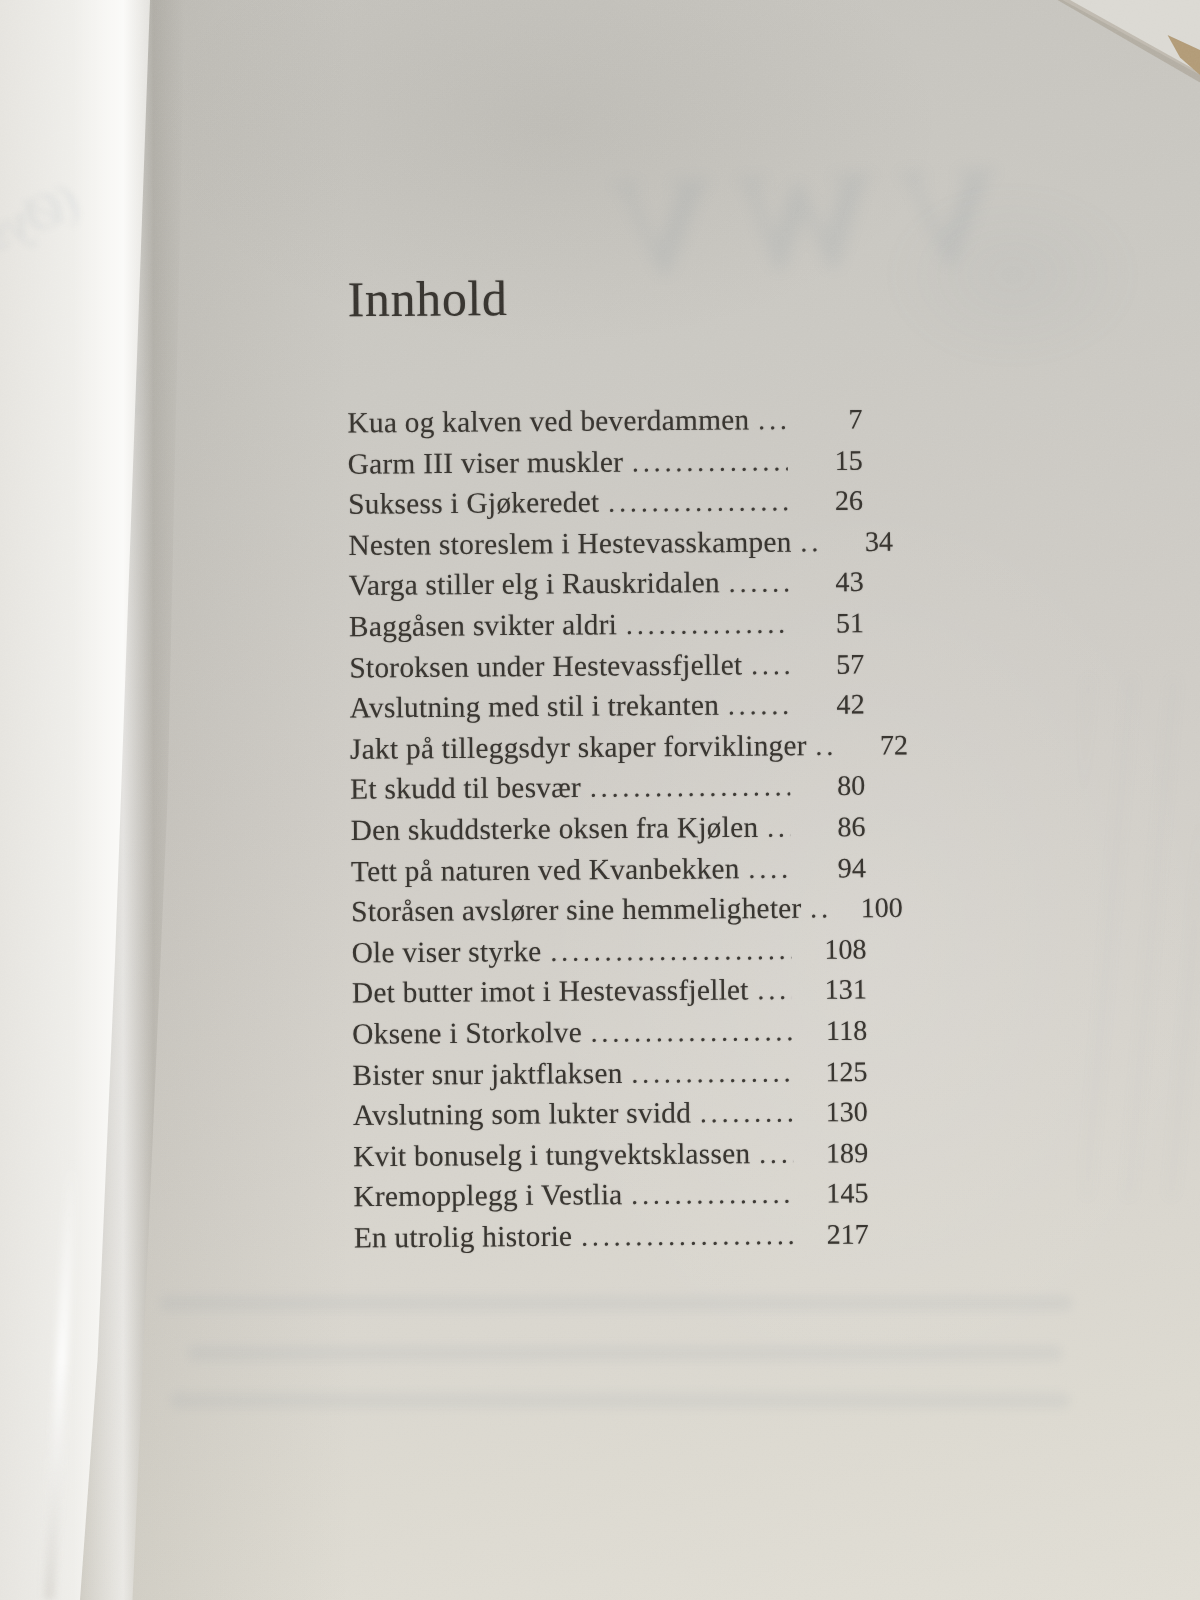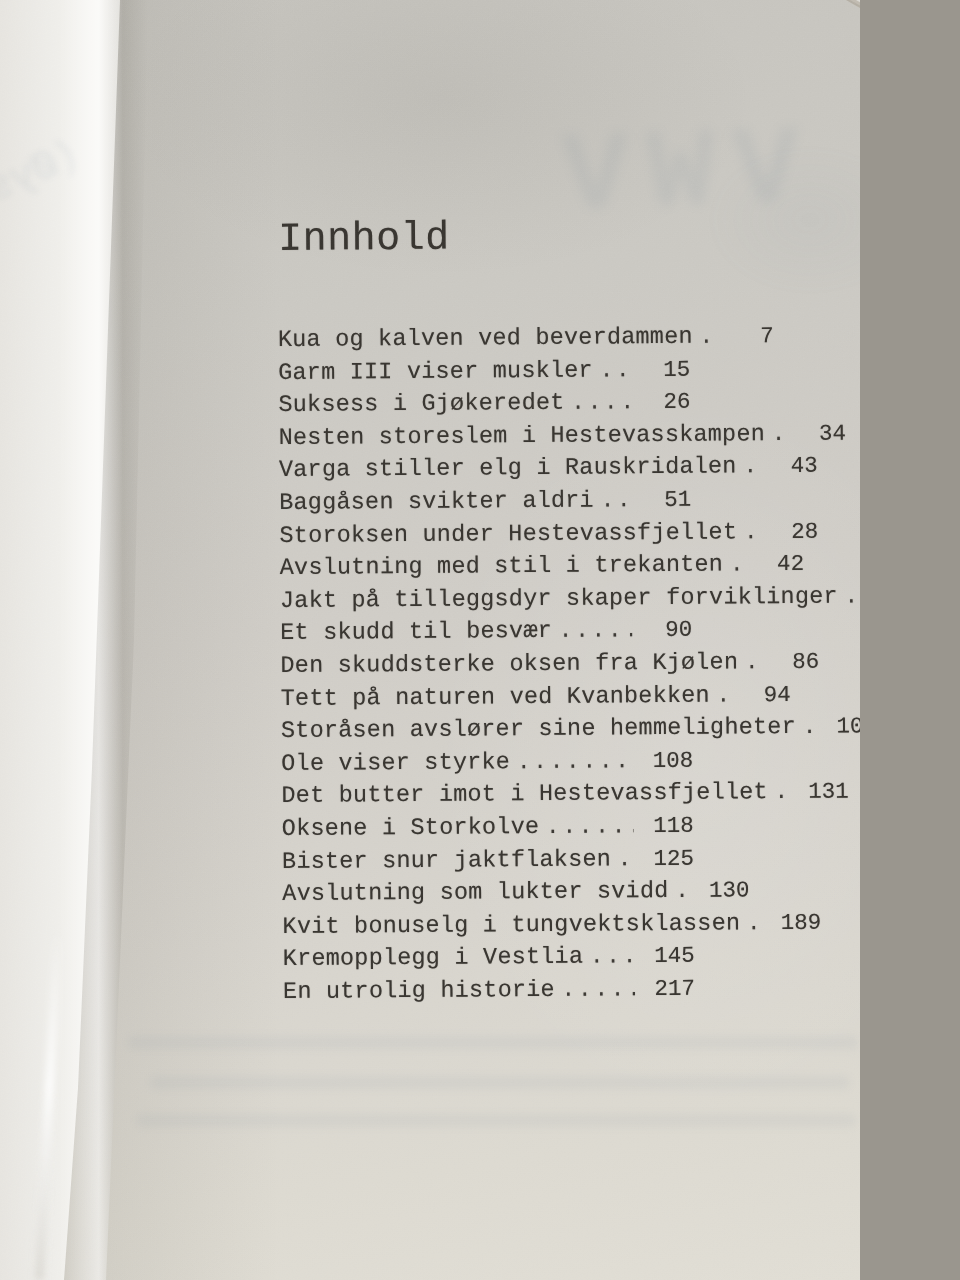--- a/index.html
+++ b/index.html
@@ -1,18 +1,18 @@
 <!DOCTYPE html>
 <html><head>
 <meta charset="utf-8">
 <style>
   html,body{margin:0;padding:0;background:#9a968e;}
   .photo{
-    position:relative;width:860px;height:1280px;overflow:hidden;
-    font-family:Liberation Mono, monospace;
+    position:relative;width:960px;height:1280px;overflow:hidden;
+    font-family:Liberation Serif, serif;
     background:#7dd3fc;
   }
   
   .contents-page{
     position:absolute;inset:0;
     background:linear-gradient(172deg,#c5c3bd 0%,#cac8c2 25%,#cfccc6 48%,#d6d3cc 70%,#dcd9d0 88%,#e0ddd4 100%);
   }
   .contents-page::before{ 
     content:"";position:absolute;top:0;bottom:0;left:0;width:280px;
     background:linear-gradient(90deg,rgba(88,84,74,0.20) 0%,rgba(88,84,74,0.10) 35%,rgba(88,84,74,0.0) 100%);
@@ -171,36 +171,36 @@
           <span class="pagenum">43</span>
         </li>
         <li class="row">
           <span class="entry-title">Baggåsen svikter aldri</span>
           <span class="dots"></span>
           <span class="pagenum">51</span>
         </li>
         <li class="row">
           <span class="entry-title">Storoksen under Hestevassfjellet</span>
           <span class="dots"></span>
-          <span class="pagenum">28</span>
+          <span class="pagenum">57</span>
         </li>
         <li class="row">
           <span class="entry-title">Avslutning med stil i trekanten</span>
           <span class="dots"></span>
           <span class="pagenum">42</span>
         </li>
         <li class="row">
           <span class="entry-title">Jakt på tilleggsdyr skaper forviklinger</span>
           <span class="dots"></span>
           <span class="pagenum">72</span>
         </li>
         <li class="row">
           <span class="entry-title">Et skudd til besvær</span>
           <span class="dots"></span>
-          <span class="pagenum">90</span>
+          <span class="pagenum">80</span>
         </li>
         <li class="row">
           <span class="entry-title">Den skuddsterke oksen fra Kjølen</span>
           <span class="dots"></span>
           <span class="pagenum">86</span>
         </li>
         <li class="row">
           <span class="entry-title">Tett på naturen ved Kvanbekken</span>
           <span class="dots"></span>
           <span class="pagenum">94</span>

